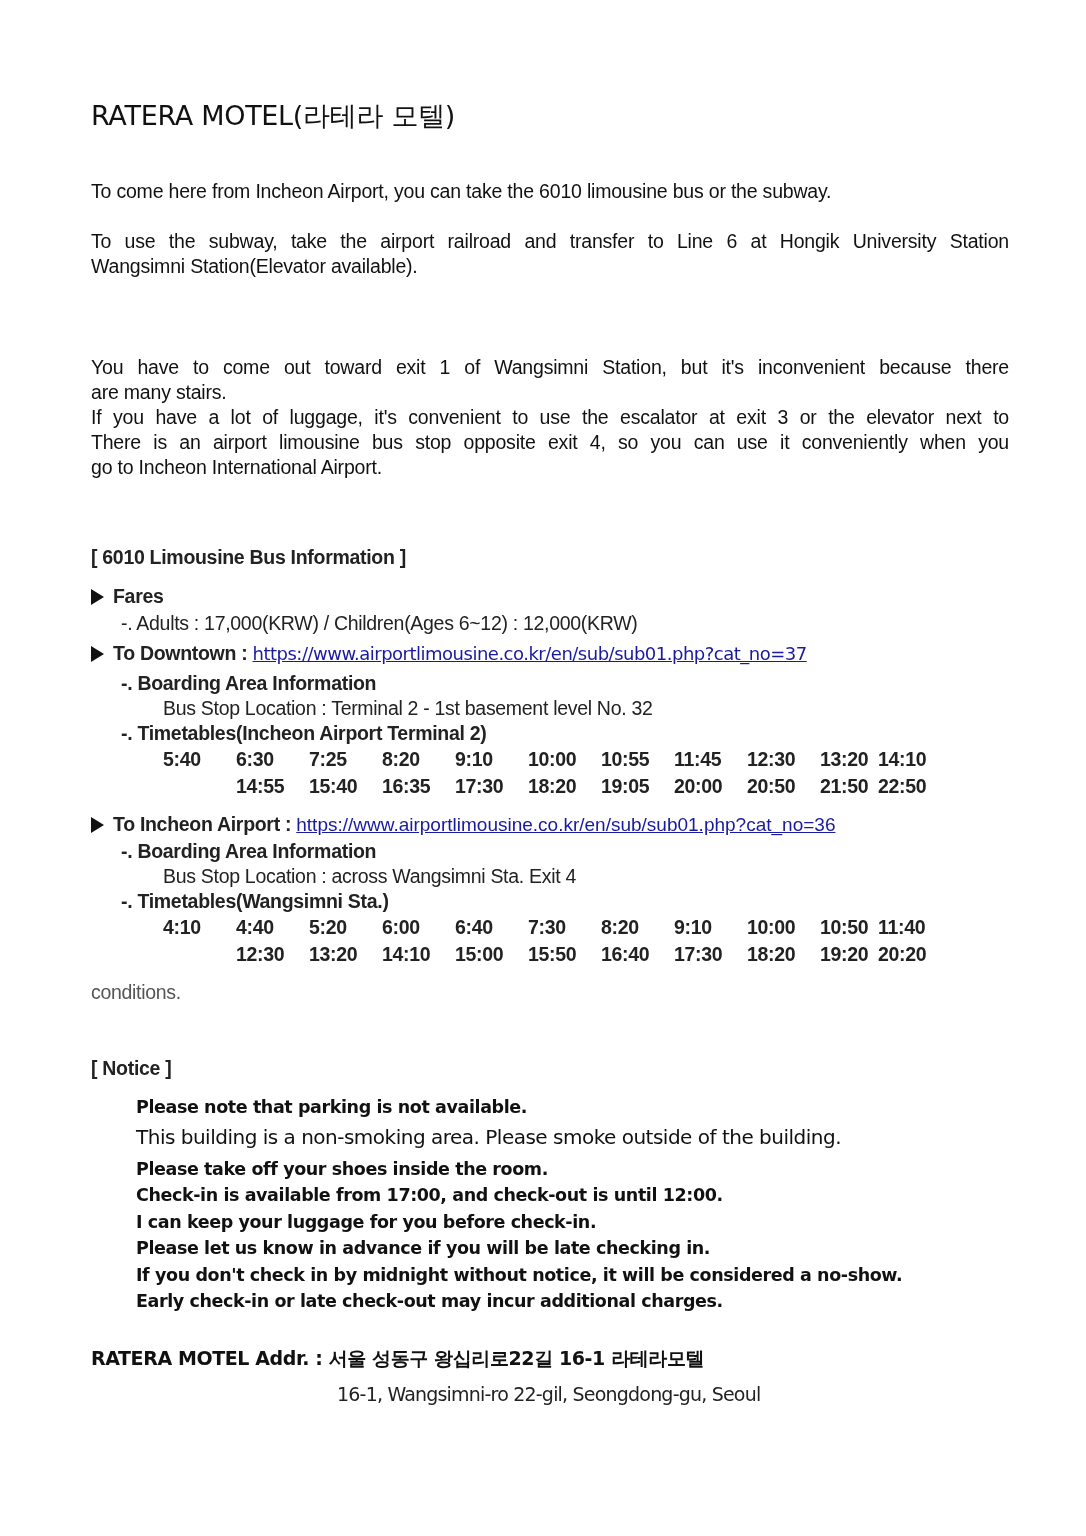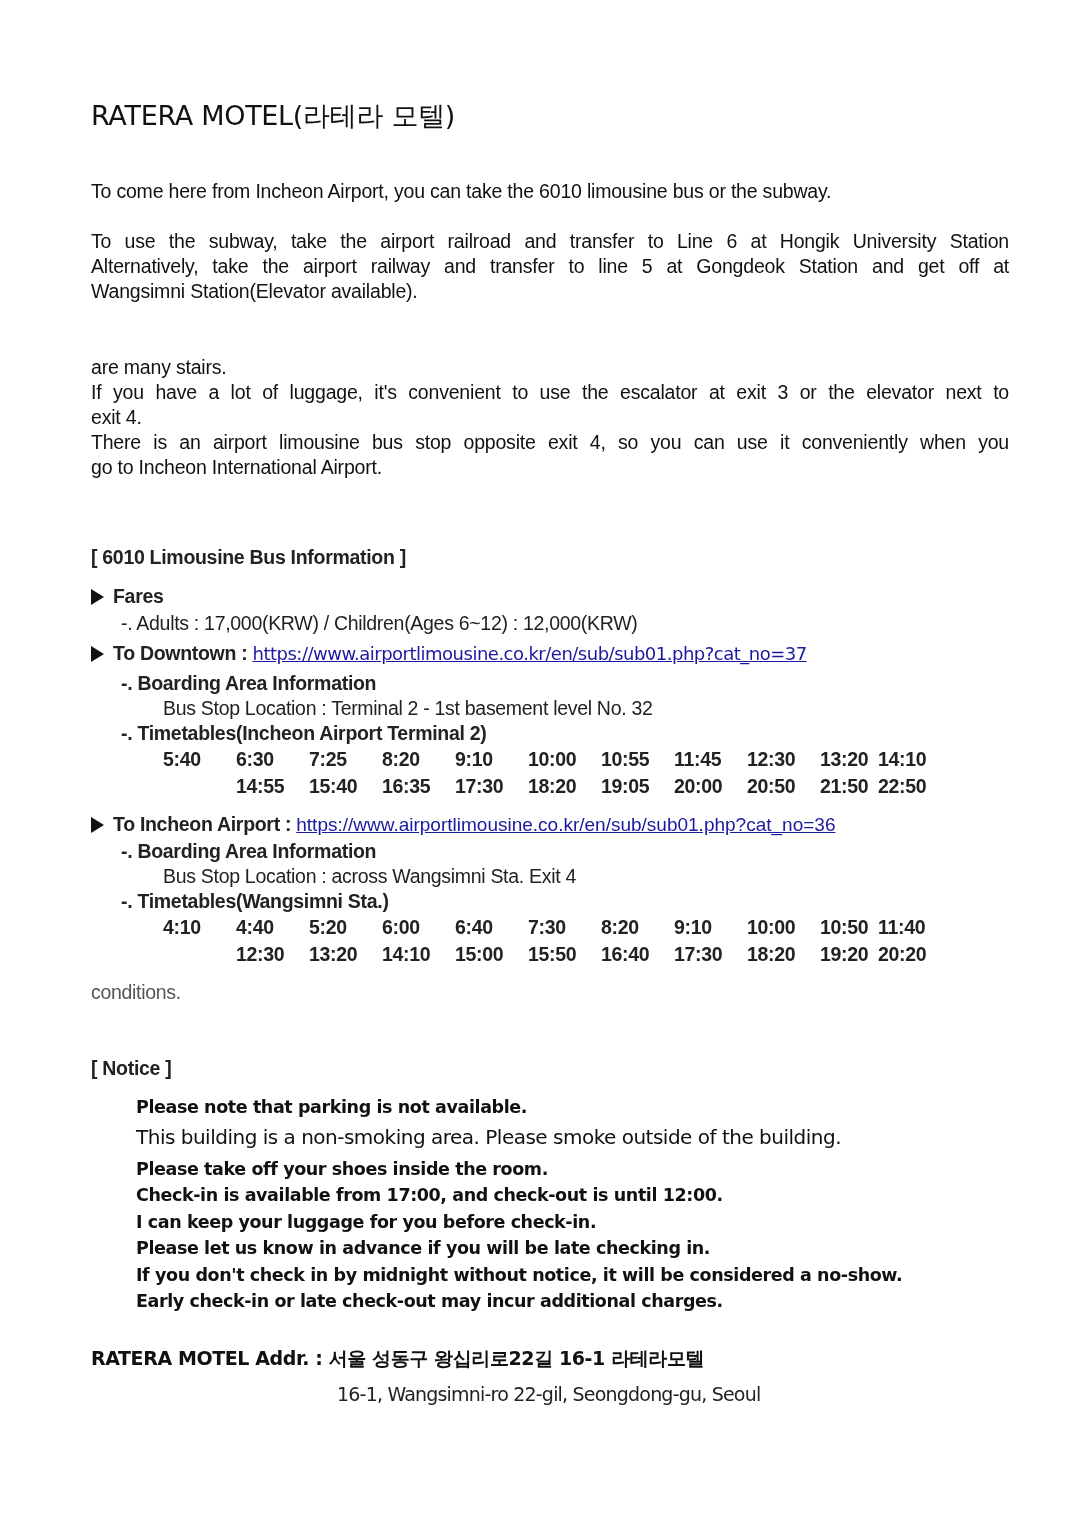--- a/index.html
+++ b/index.html
@@ -25,28 +25,27 @@
 <body>
 
 <div class="page">
 
   <div class="title">RATERA MOTEL(라테라  모텔)</div>
 
   <div class="para" style="top:179px;">To come here from Incheon Airport, you can take the 6010 limousine bus or the subway.</div>
 
   <div class="para" style="top:229px;">
     <span class="line" style="text-align:justify;text-align-last:justify;">To use the subway, take the airport railroad and transfer to Line 6 at Hongik University Station</span>
-    <span class="line" style="text-align:justify;text-align-last:justify;">Alternatively, take the airport railway and transfer to line 5 at Gongdeok Station and get off at</span>
     <span class="line">Wangsimni Station(Elevator available).</span>
   </div>
 
   <div class="para" style="top:355px;">
+    <span class="line" style="text-align:justify;text-align-last:justify;">You have to come out toward exit 1 of Wangsimni Station, but it's inconvenient because there</span>
     <span class="line">are many stairs.</span>
     <span class="line" style="text-align:justify;text-align-last:justify;">If you have a lot of luggage, it's convenient to use the escalator at exit 3 or the elevator next to</span>
-    <span class="line">exit 4.</span>
     <span class="line" style="text-align:justify;text-align-last:justify;">There is an airport limousine bus stop opposite exit 4, so you can use it conveniently when you</span>
     <span class="line">go to Incheon International Airport.</span>
   </div>
 
   <div class="sect" style="top:546px;">[ 6010 Limousine Bus Information ]</div>
 
   <div class="row b" style="top:585px; left:0;">
     <span class="arrow"></span><span>Fares</span>
   </div>
   <div class="row" style="top:612px; left:30px;">-. Adults : 17,000(KRW) / Children(Ages 6~12) : 12,000(KRW)</div>

